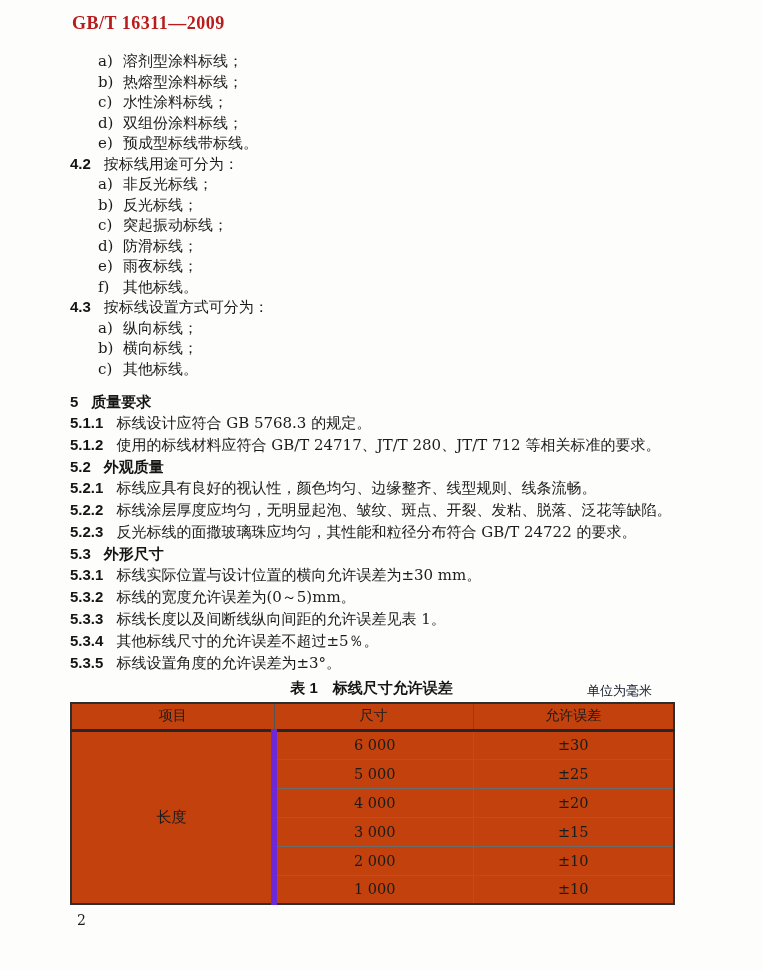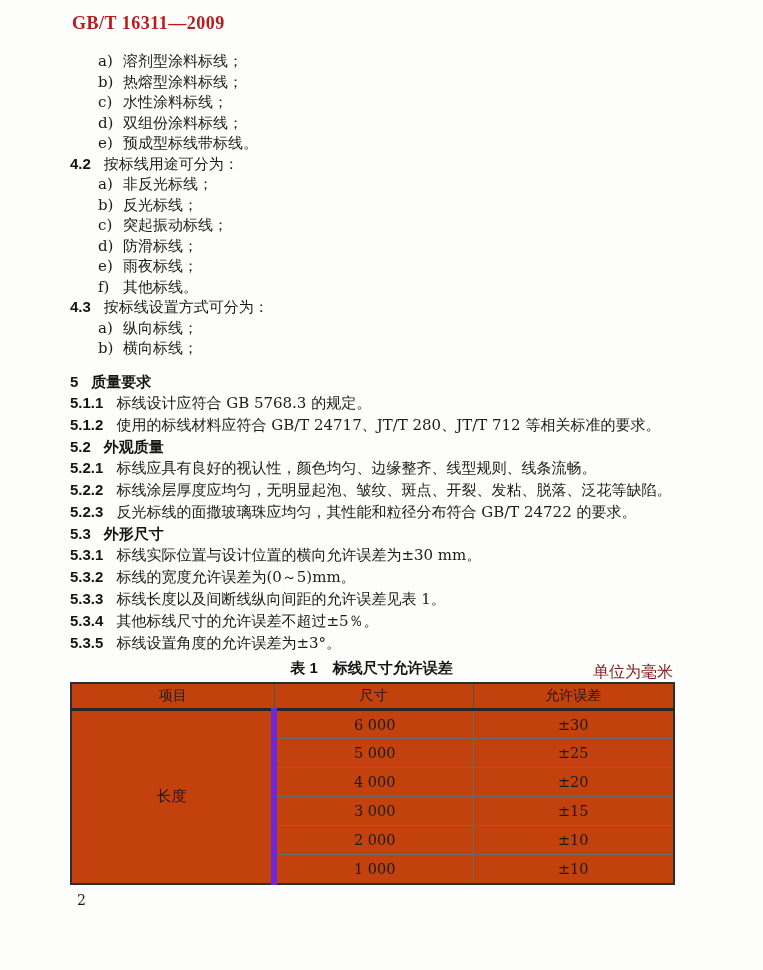--- a/index.html
+++ b/index.html
@@ -46,21 +46,21 @@
   .mt-sec51 { margin-top: 13px; }
 
   .caption-row { position: relative; margin-top: 5px; width: 603px; height: 20px; }
   .caption {
     text-align: center;
     font-family: "Liberation Sans", sans-serif;
     font-weight: bold;
     font-size: 15px;
     color: #151515;
   }
-  .unit-note { position: absolute; right: 0; top: 3px; font-size: 16px; color: #7f1d1d; }
+  .unit-note { position: absolute; right: 21px; top: 3px; font-size: 13px; color: #0f172a; }
 
   table.t1 {
     margin-top: 3px;
     width: 603px;
     table-layout: fixed;
     border-collapse: collapse;
     border: 2px solid #2e2e2e;
     background: #c2410c;
   }
   table.t1 th {
@@ -139,20 +139,23 @@
     <div class="clause">
       <span class="num">4.3</span><span>按标线设置方式可分为：</span>
     </div>
 
     <div class="li">
       <span class="letter">a)</span><span>纵向标线；</span>
     </div>
     <div class="li">
       <span class="letter">b)</span><span>横向标线；</span>
     </div>
+    <div class="li">
+      <span class="letter">c)</span><span>其他标线。</span>
+    </div>
 
     <div class="sec mt-sec5">
       <span class="num">5</span><span>质量要求</span>
     </div>
     <div class="clause clause5">
       <span class="num">5.1.1</span><span>标线设计应符合 GB 5768.3 的规定。</span>
     </div>
     <div class="clause clause5">
       <span class="num">5.1.2</span><span>使用的标线材料应符合 GB/T 24717、JT/T 280、JT/T 712 等相关标准的要求。</span>
     </div>

